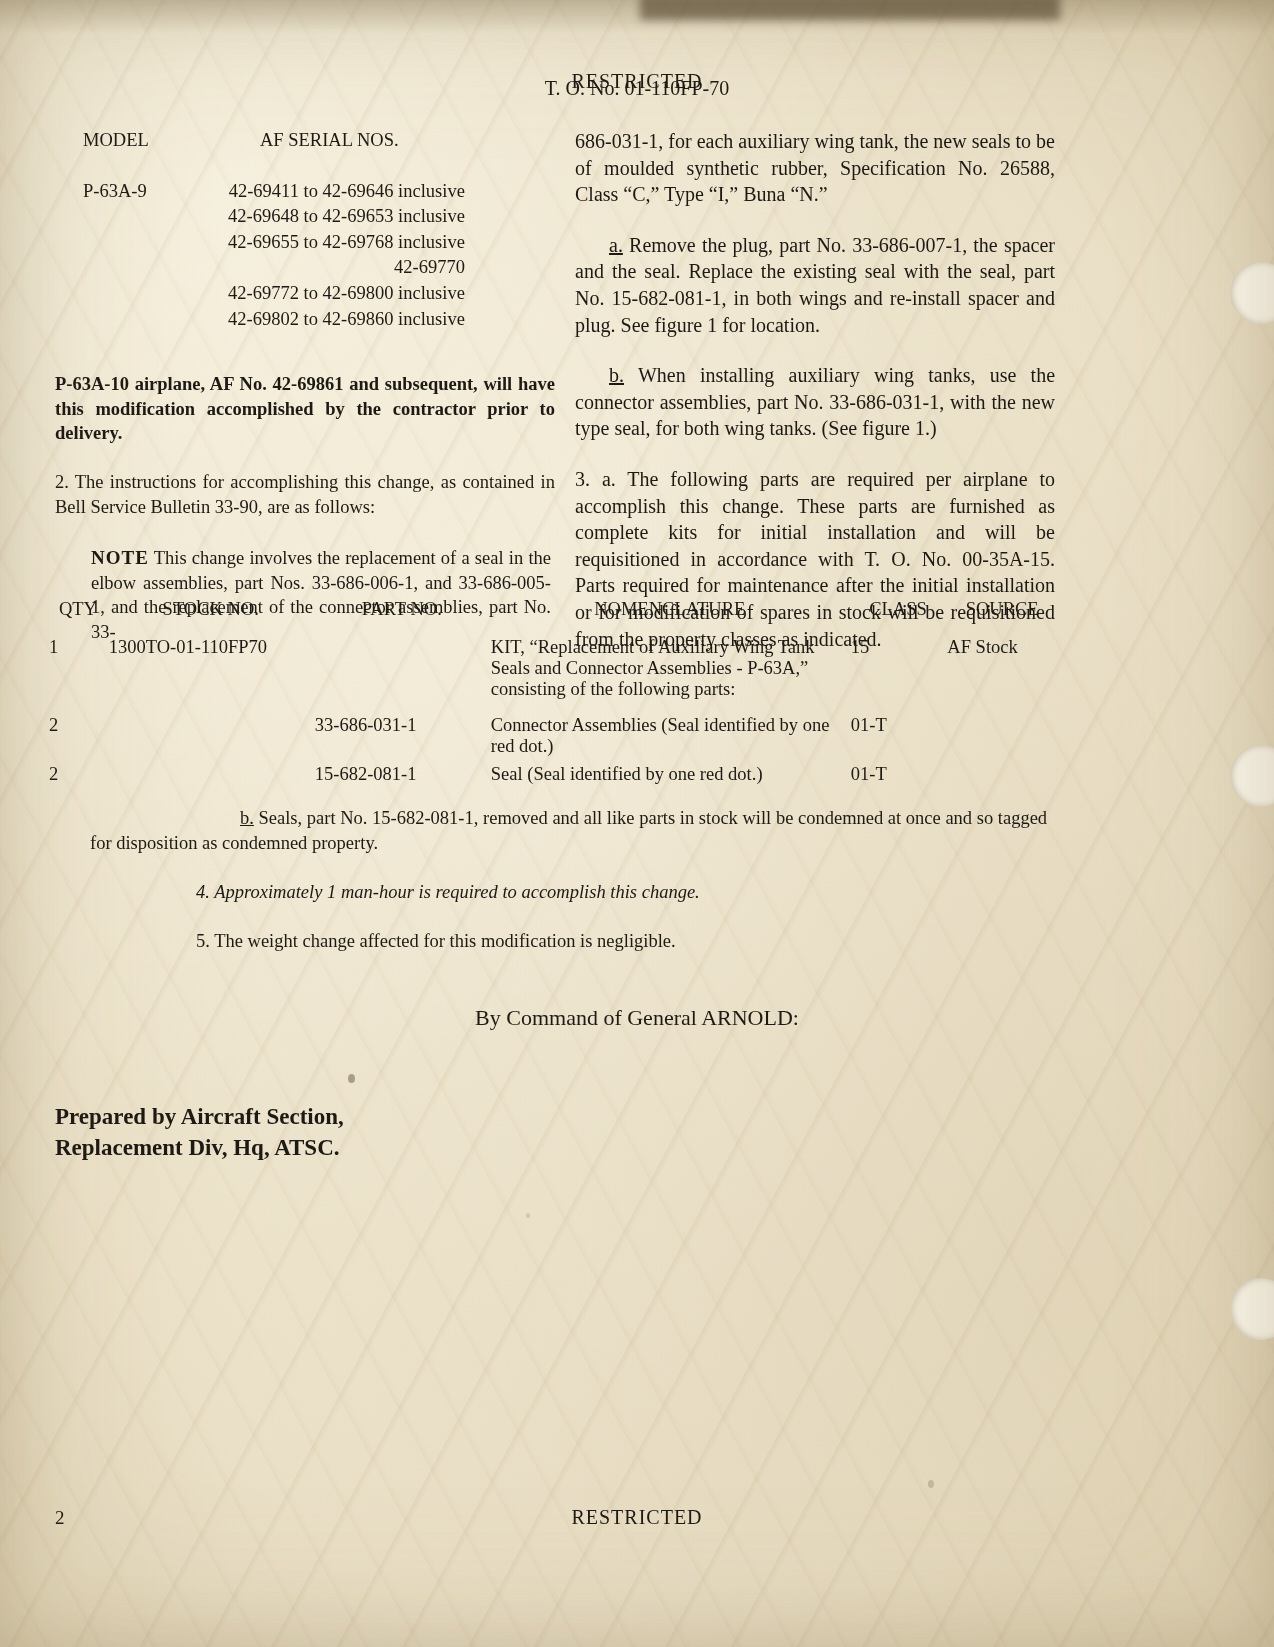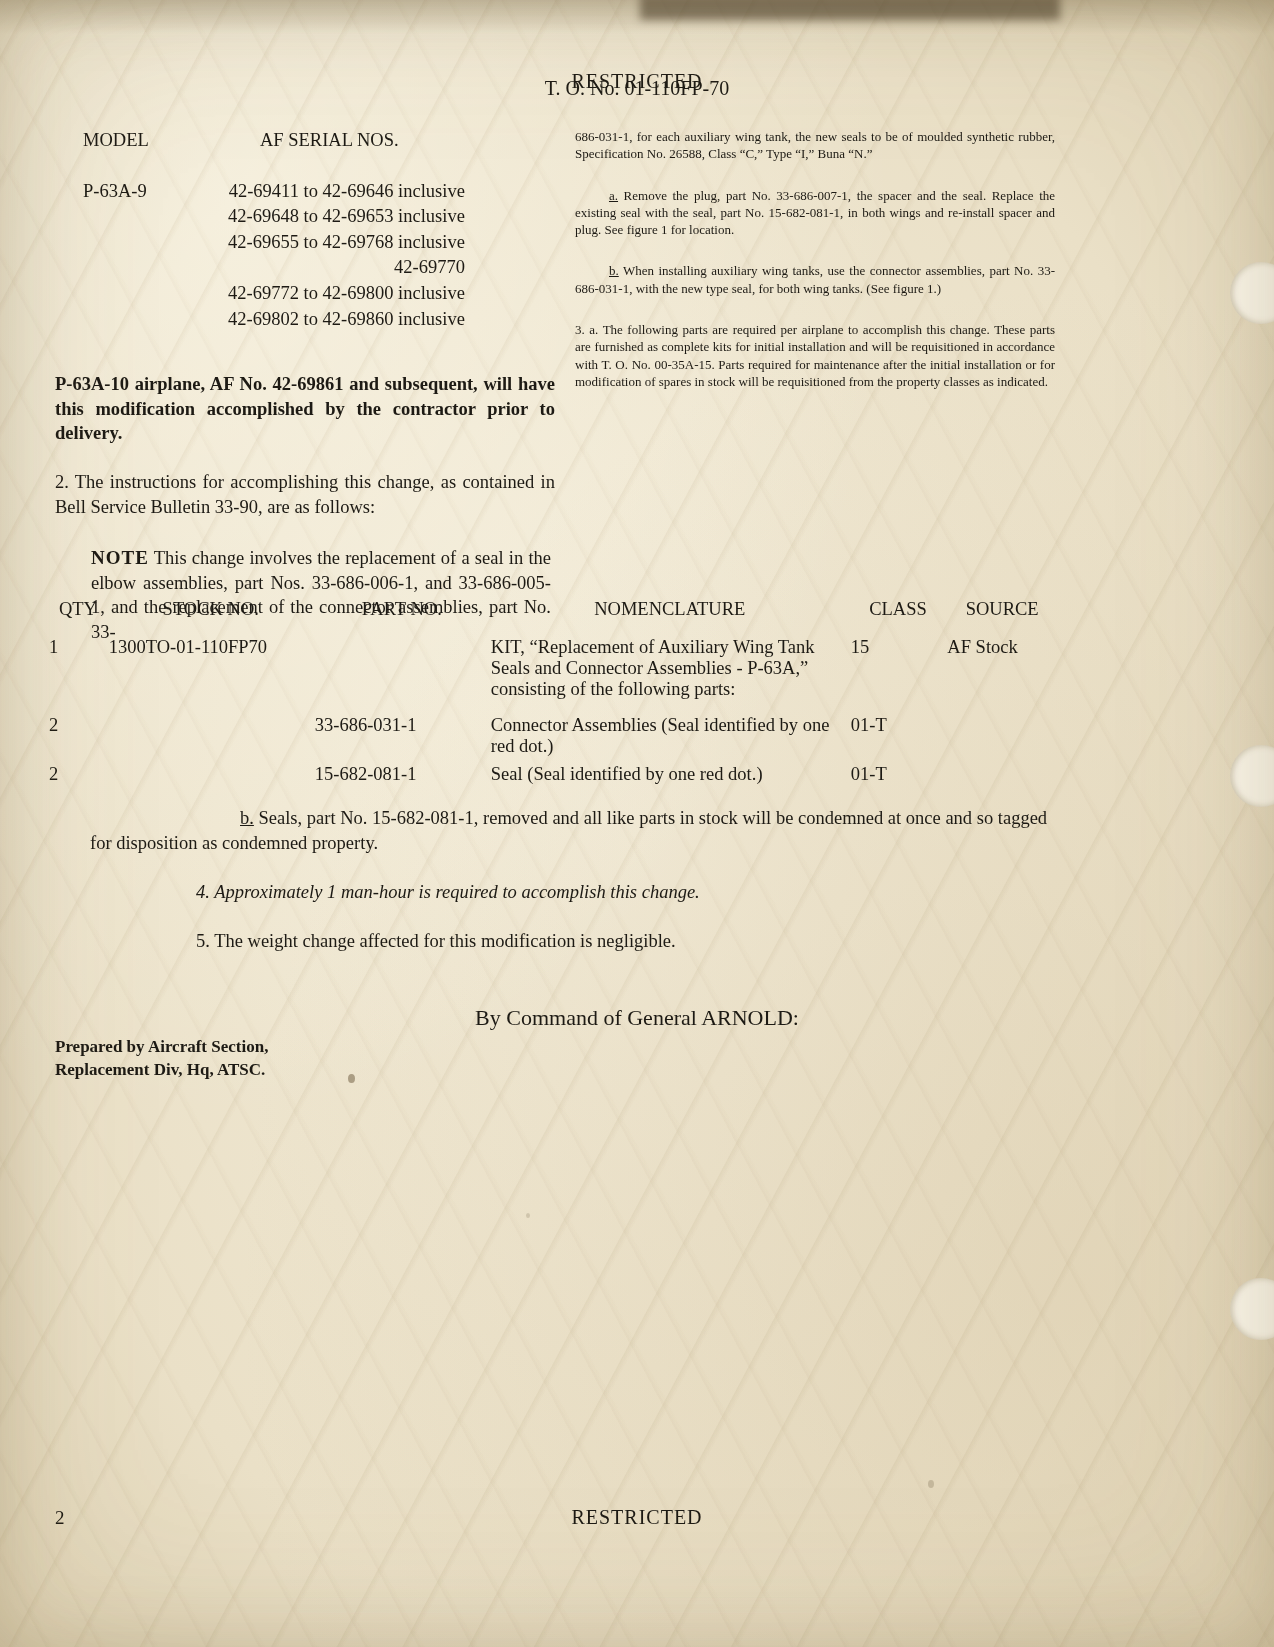--- a/index.html
+++ b/index.html
@@ -117,21 +117,21 @@
     left: 55px;
     width: 500px;
     font-size: 18.5px;
     line-height: 1.33;
   }
   .col-right {
     position: absolute;
     top: 128px;
     left: 575px;
     width: 480px;
-    font-size: 13px;
+    font-size: 20px;
     line-height: 1.33;
   }
 
   .model-row {
     display: flex;
     gap: 32px;
   }
   .model-row .lbl-model { width: 145px; padding-left: 28px; }
   .model-row .lbl-serial { }
 
@@ -199,23 +199,23 @@
   .bycmd {
     position: absolute;
     top: 1005px;
     left: 0; right: 0;
     text-align: center;
     font-size: 22px;
   }
 
   .sig-left {
     position: absolute;
-    top: 1036px;
+    top: 1101px;
     left: 55px;
-    font-size: 17px;
+    font-size: 23px;
     line-height: 1.35;
     font-weight: bold;
   }
   .sig-right {
     position: absolute;
     top: 1085px;
     left: 575px;
     font-size: 18.5px;
     line-height: 1.38;
   }

